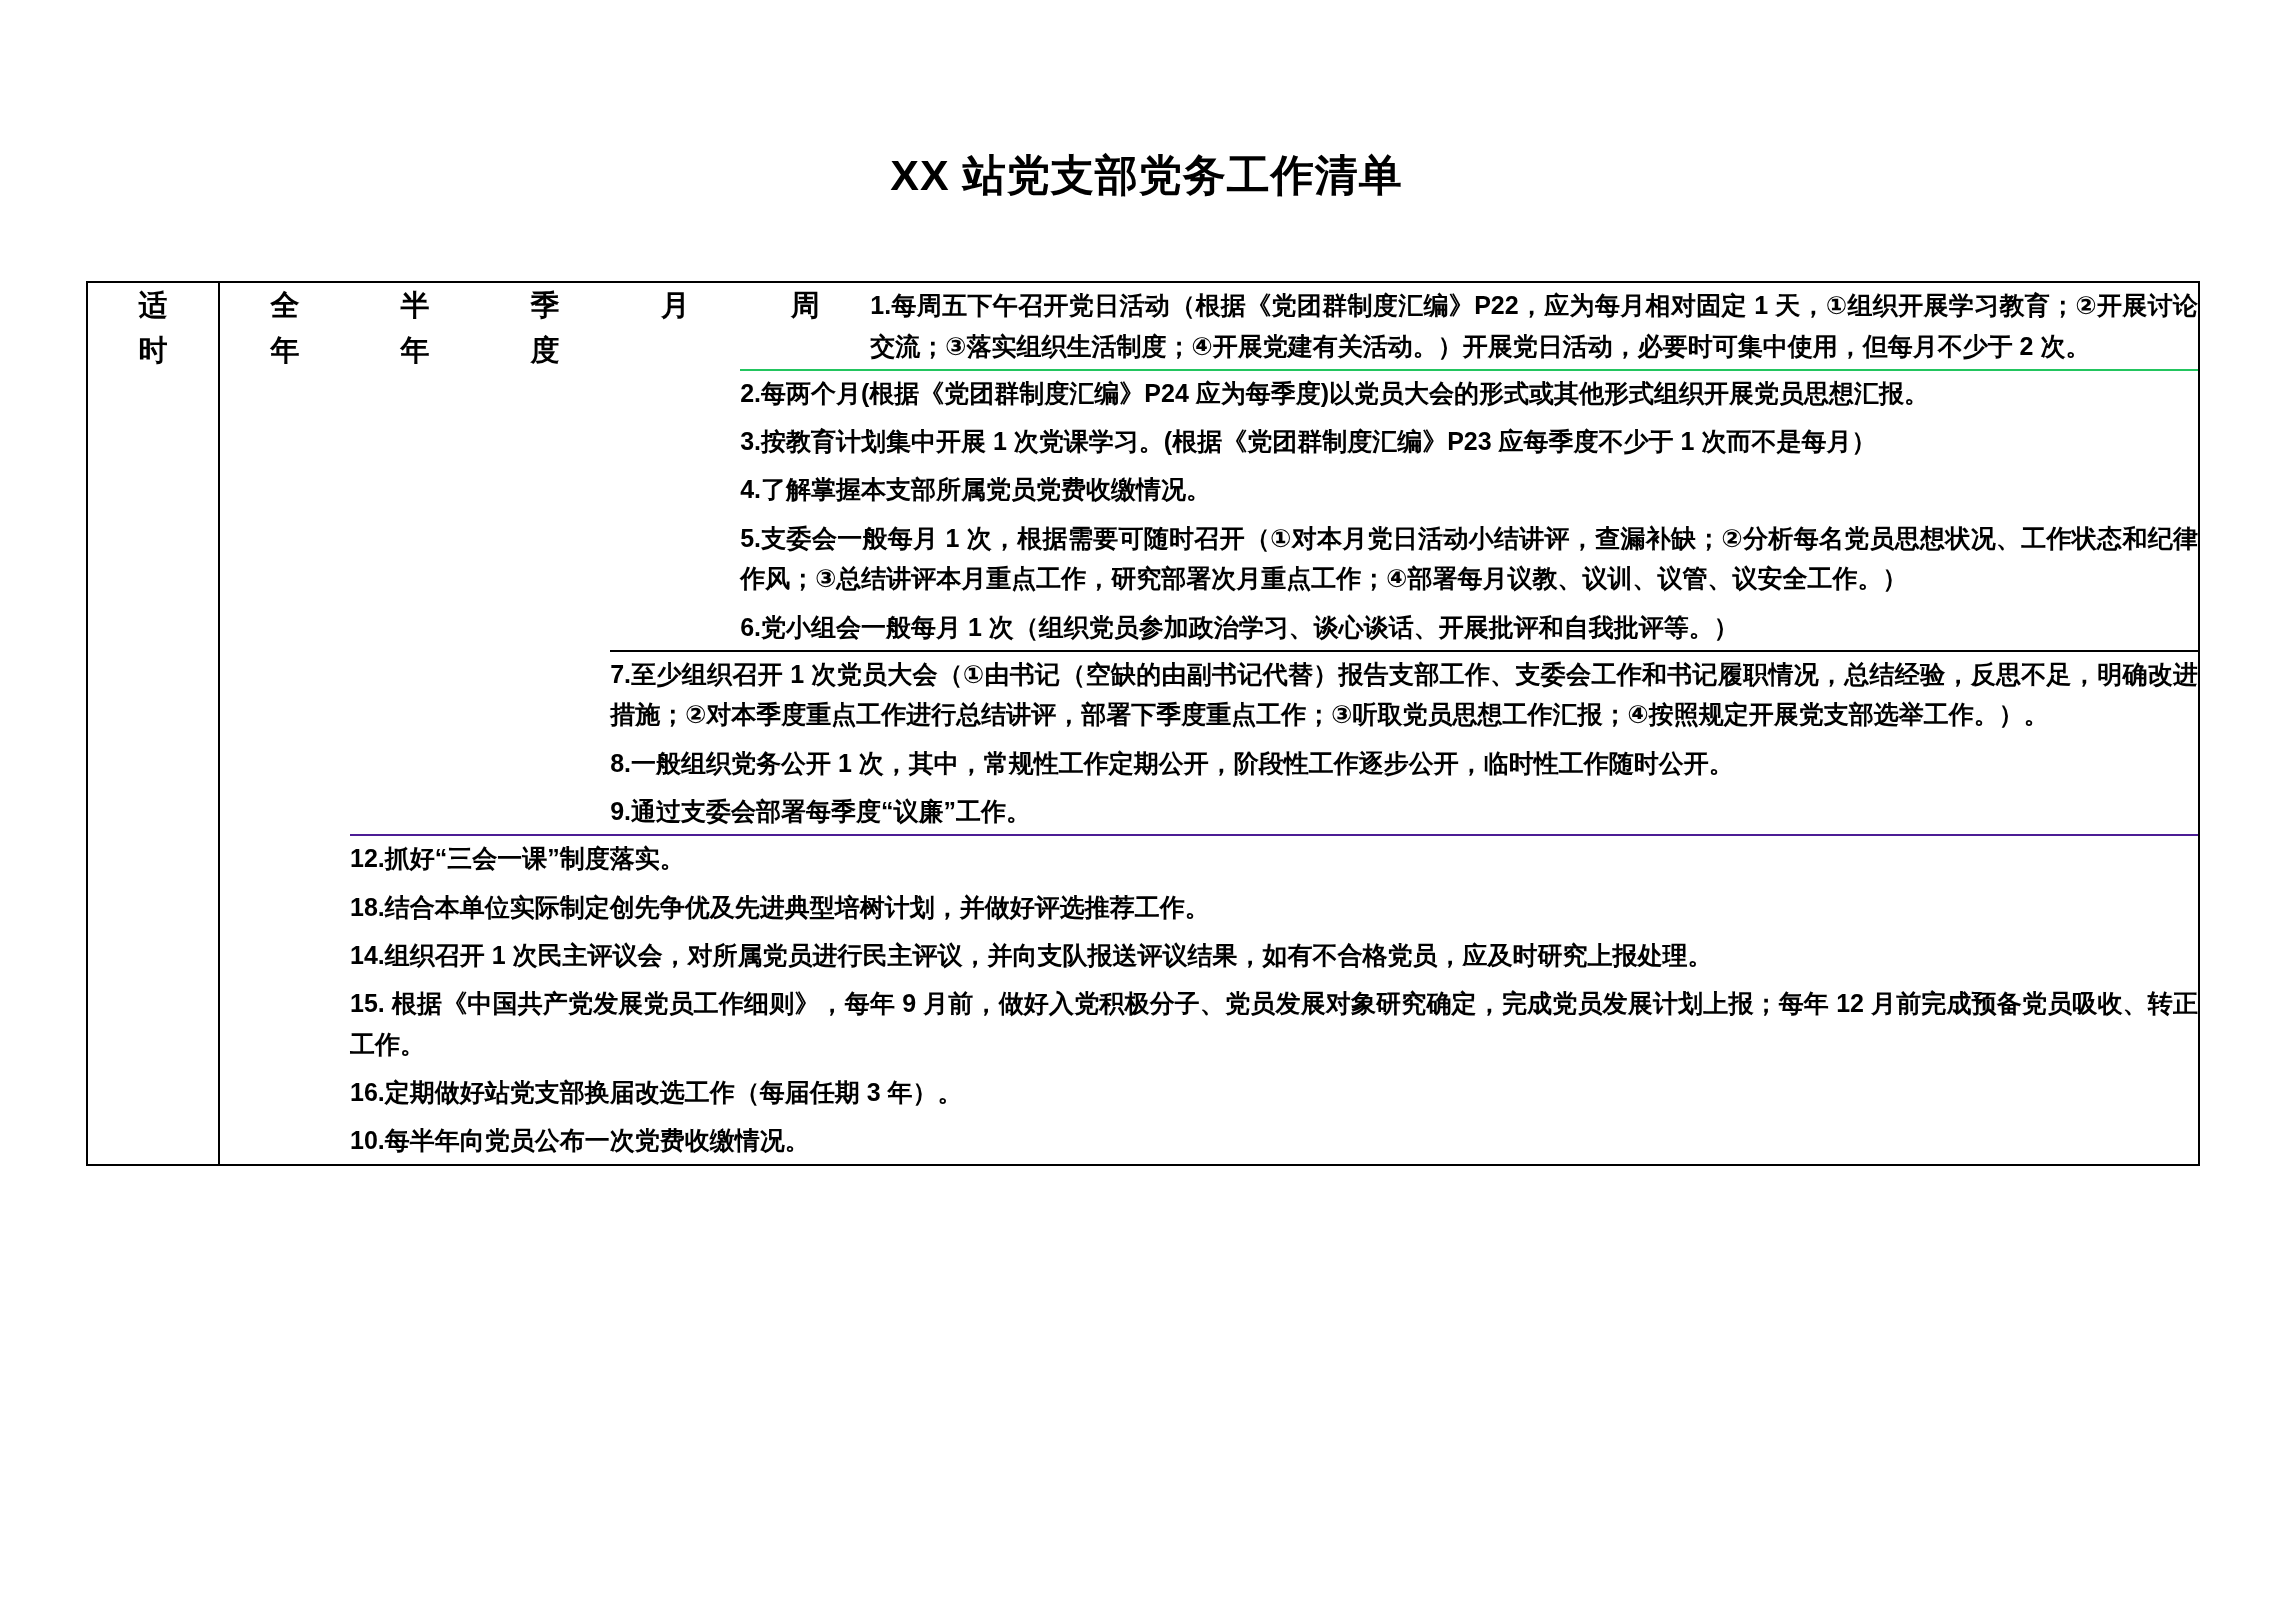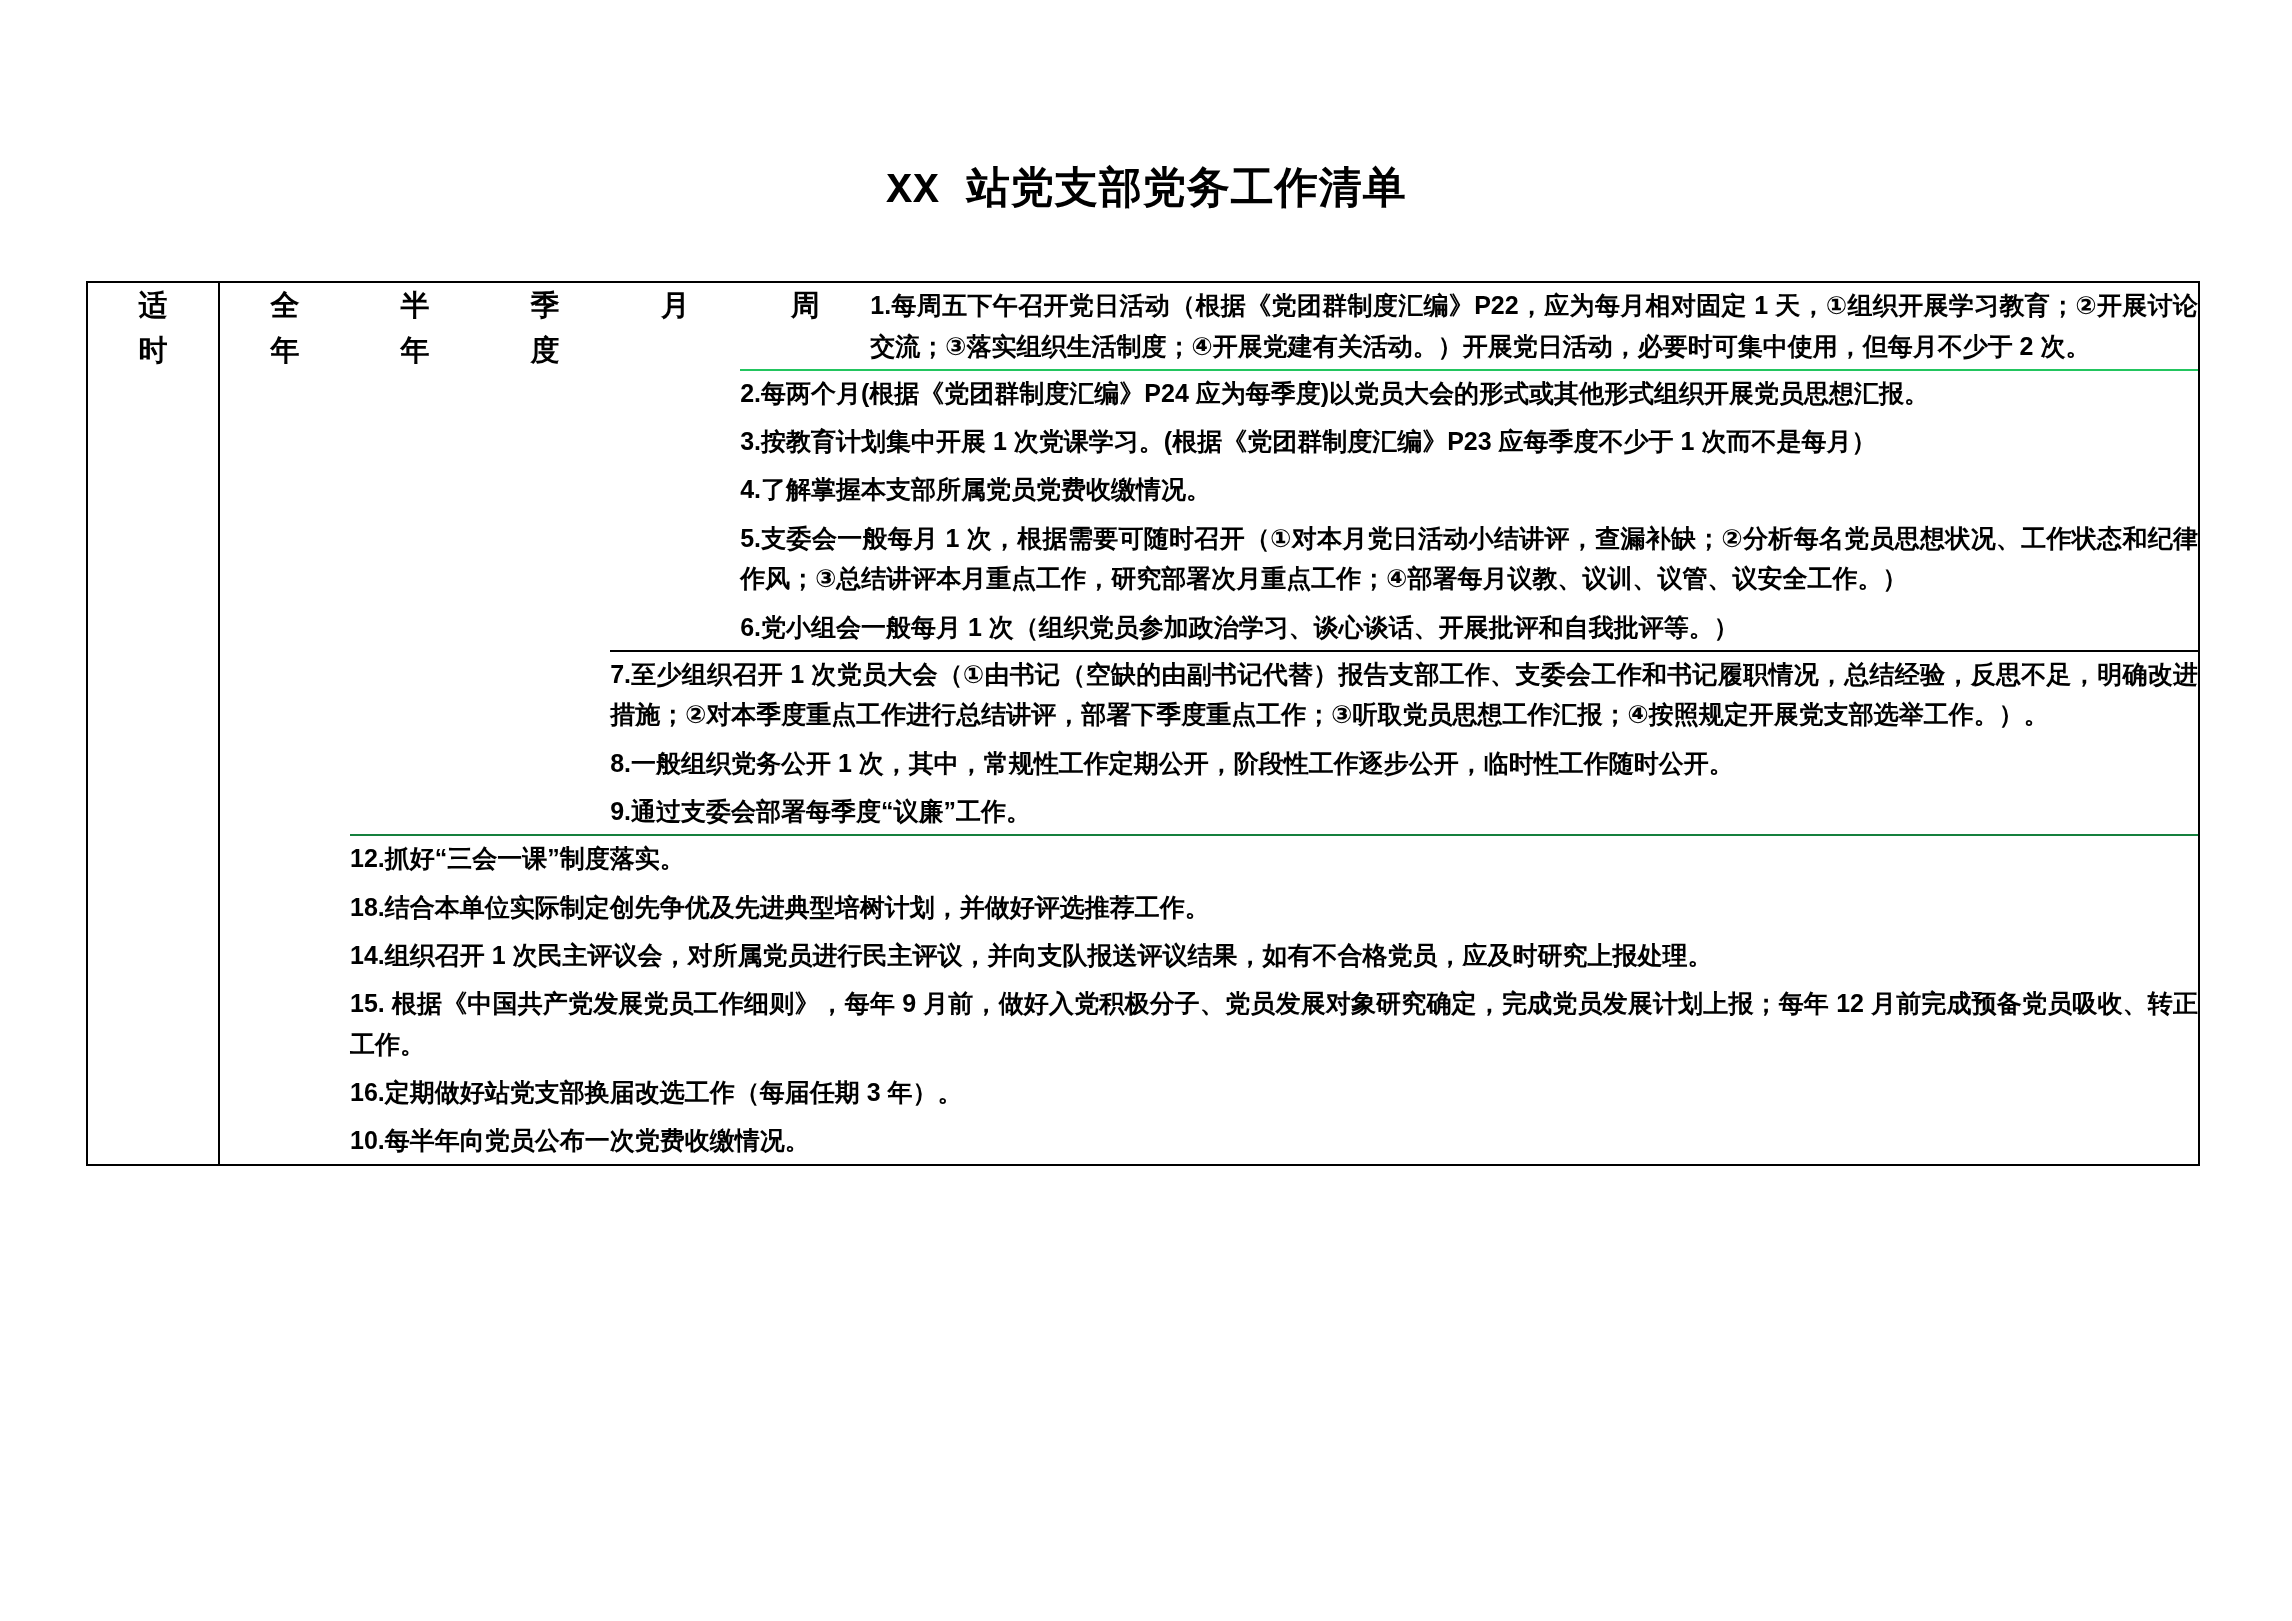--- a/index.html
+++ b/index.html
@@ -17,24 +17,24 @@
   .page {
     position: relative;
     width: 2293px;
     height: 1621px;
     background: #ffffff;
     box-sizing: border-box;
   }
   .doc-title {
     position: absolute;
     left: 0;
-    top: 165px;
+    top: 150px;
     width: 2293px;
     text-align: center;
-    font-family: Liberation Mono, monospace;
+    font-family: Liberation Sans, sans-serif;
     font-weight: bold;
     font-size: 43px;
     letter-spacing: 1px;
     line-height: 1.2;
   }
 
   
   .tbl-wrap {
     position: absolute;
     left: 86px;
@@ -255,21 +255,21 @@
                         </tr>
                         </tbody>
                       </table>
 
 
                     </td>
                   </tr>
                   </tbody>
                 </table>
 
-                <table class="inner" style="border-top:2px solid #15803d;">
+                <table class="inner" style="border-top:2px solid #4c1d95;">
                   <tbody>
                   <tr>
                     <td class="body nb-bottom">
                       <p>12.抓好“三会一课”制度落实。</p>
                       <p>18.结合本单位实际制定创先争优及先进典型培树计划，并做好评选推荐工作。</p>
                       <p>14.组织召开 1 次民主评议会，对所属党员进行民主评议，并向支队报送评议结果，如有不合格党员，应及时研究上报处理。</p>
                       <p>15. 根据《中国共产党发展党员工作细则》，每年 9 月前，做好入党积极分子、党员发展对象研究确定，完成党员发展计划上报；每年 12 月前完成预备党员吸收、转正工作。</p>
                       <p>16.定期做好站党支部换届改选工作（每届任期 3 年）。</p>
                       <p>10.每半年向党员公布一次党费收缴情况。</p>
                     </td>

